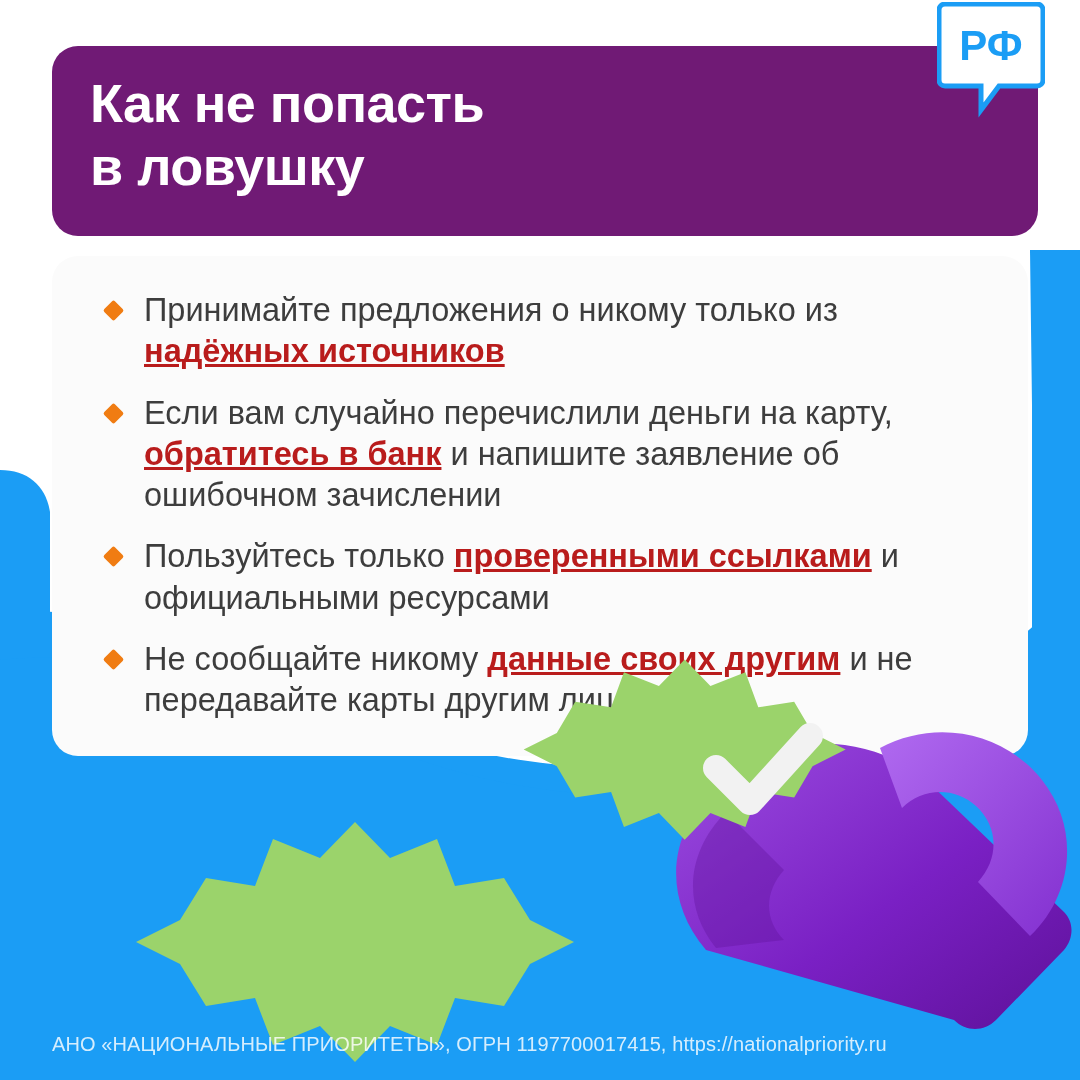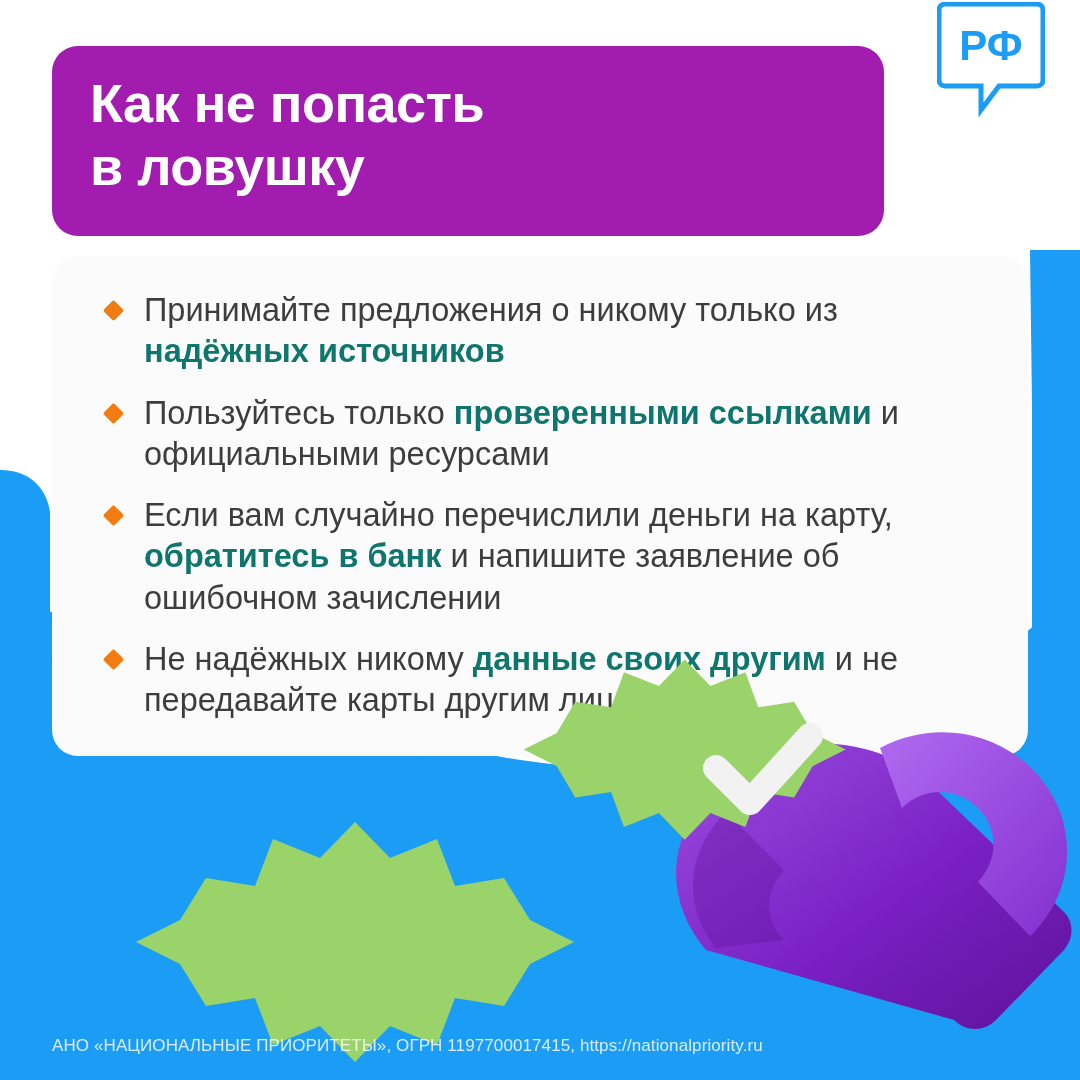--- a/index.html
+++ b/index.html
@@ -29,23 +29,23 @@
     width: 1080px;
     height: 1080px;
     overflow: hidden;
   }
 
   
   .header-card {
     position: absolute;
     left: 52px;
     top: 46px;
-    width: 832px;
+    width: 986px;
     height: 190px;
-    background: #a21caf;
+    background: #701a75;
     border-radius: 26px;
     box-sizing: border-box;
     z-index: 5;
   }
   .header-title {
     position: absolute;
     left: 38px;
     top: 26px;
     width: 680px;
     color: #ffffff;
@@ -96,29 +96,29 @@
   .tip .diamond {
     position: absolute;
     left: 6px;
     top: 13px;
     width: 15px;
     height: 15px;
     background: #F07C12;
     transform: rotate(45deg);
     border-radius: 2px;
   }
-  .tip b { font-weight: bold; color: #0f766e; }
+  .tip b { font-weight: bold; color: #b91c1c; text-decoration: underline; }
 
   
   .footer {
     position: absolute;
     left: 52px;
     bottom: 24px;
     color: rgba(255,255,255,0.82);
-    font-size: 17px;
+    font-size: 20px;
     letter-spacing: 0.1px;
     z-index: 9;
     white-space: nowrap;
   }
 
   
   .illustration {
     position: absolute;
     left: 0;
     top: 620px;
@@ -160,29 +160,29 @@
   </div>
 
   <div class="content-card">
     <ul class="tips">
       <li class="tip">
         <span class="diamond"></span>
         <span class="tip-text"><span>Принимайте предложения о никому только из </span><b>надёжных источников</b></span>
       </li>
       <li class="tip">
         <span class="diamond"></span>
+        <span class="tip-text"><span>Если вам случайно перечислили деньги на карту, </span><b>обратитесь в банк</b><span> и напишите заявление об ошибочном зачислении</span></span>
+      </li>
+      <li class="tip">
+        <span class="diamond"></span>
         <span class="tip-text"><span>Пользуйтесь только </span><b>проверенными ссылками</b><span> и официальными ресурсами</span></span>
       </li>
       <li class="tip">
         <span class="diamond"></span>
-        <span class="tip-text"><span>Если вам случайно перечислили деньги на карту, </span><b>обратитесь в банк</b><span> и напишите заявление об ошибочном зачислении</span></span>
-      </li>
-      <li class="tip">
-        <span class="diamond"></span>
-        <span class="tip-text"><span>Не надёжных никому </span><b>данные своих другим</b><span> и не передавайте карты другим лицам</span></span>
+        <span class="tip-text"><span>Не сообщайте никому </span><b>данные своих другим</b><span> и не передавайте карты другим лицам</span></span>
       </li>
     </ul>
   </div>
 
   <div class="illustration">
     <svg width="1080" height="460" viewBox="0 0 1080 460" xmlns="http://www.w3.org/2000/svg">
       <defs>
         <linearGradient id="purpleGrad" x1="0" y1="0" x2="1" y2="1">
           <stop offset="0%" stop-color="#9B4DE0"></stop>
           <stop offset="55%" stop-color="#7A20C4"></stop>

